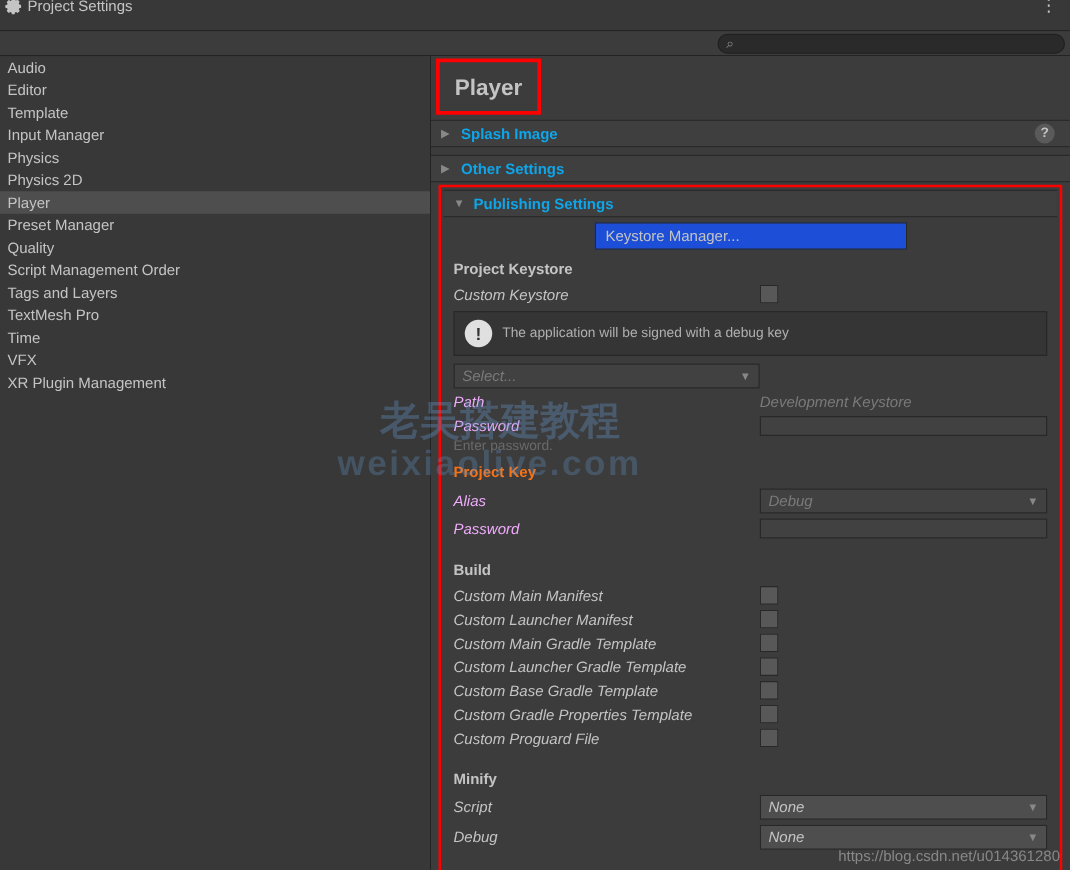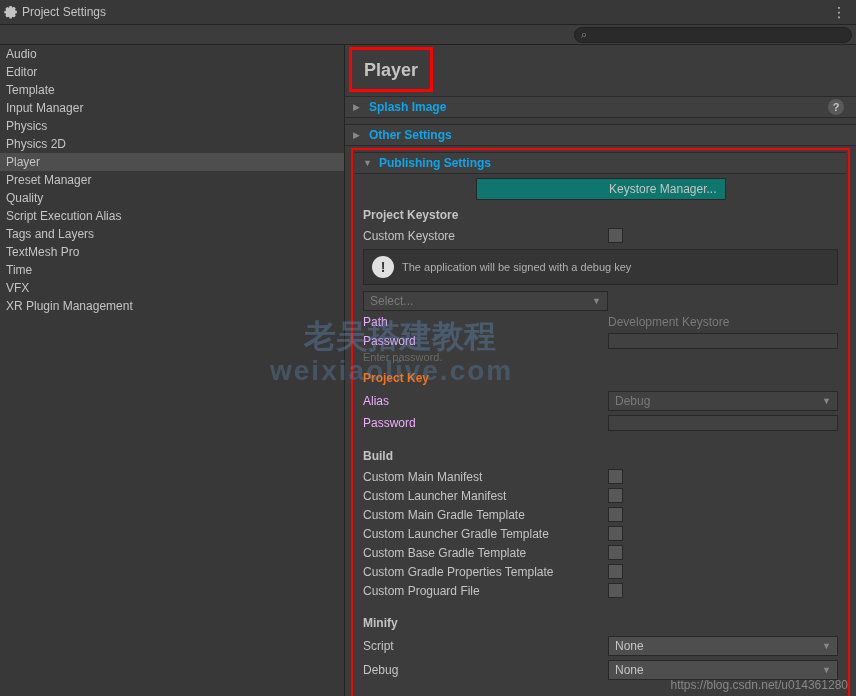--- a/index.html
+++ b/index.html
@@ -1,18 +1,18 @@
 <!DOCTYPE html>
 <html><head>
   <meta charset="utf-8">
   <style>
     * { margin: 0; padding: 0; box-sizing: border-box; font-family: Arial, sans-serif; }
     body { width: 856px; height: 696px; background: #383838; color: #c4c4c4; font-size: 12px; overflow: hidden; position: relative; }
     
-    .title-bar { height: 20px; background: #383838; border-bottom: 1px solid #232323; display: flex; align-items: center; padding: 12px 4px; }
+    .title-bar { height: 20px; background: #383838; border-bottom: 1px solid #232323; display: flex; align-items: flex-end; padding: 12px 4px; }
     .title-bar .gear { width: 14px; height: 14px; margin-right: 4px; }
     .title-bar .title { color: #c4c4c4; font-size: 12px; }
     .title-bar .menu-icon { margin-left: auto; color: #c4c4c4; font-size: 14px; letter-spacing: -2px; padding-right: 8px; }
     
     .search-bar { height: 20px; background: #3c3c3c; display: flex; align-items: center; padding: 2px 4px; border-bottom: 1px solid #232323; }
     .search-bar .search-field { flex: 1; margin-left: 570px; height: 16px; background: #2a2a2a; border: 1px solid #212121; border-radius: 8px; display: flex; align-items: center; padding: 0 6px; }
     .search-bar .search-icon { color: #888; font-size: 11px; }
     
     .main-content { display: flex; height: calc(100% - 40px); }
     
@@ -25,25 +25,25 @@
     .panel-header { padding: 10px 12px 8px 12px; display: flex; align-items: center; position: relative; border: 3px solid #ff0000; margin: 2px 4px 0 4px; width: fit-content; }
     .panel-header .title { font-size: 18px; font-weight: bold; color: #c4c4c4; }
     .help-icon { position: absolute; right: 12px; top: 54px; width: 16px; height: 16px; background: #5a5a5a; border-radius: 50%; display: flex; align-items: center; justify-content: center; font-size: 11px; color: #c4c4c4; font-weight: bold; }
     
     .section-header { background: #3f3f3f; padding: 3px 8px; border-top: 1px solid #2a2a2a; border-bottom: 1px solid #2a2a2a; display: flex; align-items: center; cursor: pointer; }
     .section-header .arrow { color: #888; font-size: 9px; margin-right: 6px; width: 10px; }
     .section-header .label { color: #0ea5e9; font-weight: bold; }
     
     .red-box { border: 2px solid #ff0000; margin: 2px 6px; padding: 2px; }
     
-    .btn-wide { background: #0f766e; border: 1px solid #282828; color: #c4c4c4; padding: 3px 8px; margin: 4px auto; display: block; width: 250px; text-align: right; cursor: pointer; font-size: 12px; }
+    .btn-wide { background: #1d4ed8; border: 1px solid #282828; color: #c4c4c4; padding: 3px 8px; margin: 4px auto; display: block; width: 250px; text-align: left; cursor: pointer; font-size: 12px; }
     
     .subsection-title { color: #c4c4c4; font-weight: bold; padding: 4px 8px; font-size: 12px; }
     
-    .field-row { display: flex; align-items: center; padding: 2px 8px; min-height: 18px; }
+    .field-row { display: flex; align-items: center; padding: 2px 8px; min-height: 18px; font-style: italic; }
     .field-label { width: 245px; color: #c4c4c4; font-size: 12px; }
     .field-label.disabled { color: #f0abfc; }
     .field-control { flex: 1; }
     
     .checkbox { width: 15px; height: 15px; background: #585858; border: 1px solid #282828; cursor: pointer; }
     
     .dropdown { width: 100%; background: #4e4e4e; border: 1px solid #282828; color: #c4c4c4; padding: 2px 6px; font-size: 12px; display: flex; align-items: center; cursor: pointer; gap: 28px; }
     .dropdown.disabled { background: #414141; color: #7a7a7a; }
     .dropdown .arrow { margin-left: auto; font-size: 9px; color: #888; }
     
@@ -81,21 +81,21 @@
   <div class="sidebar">
     <div class="sidebar-item">Audio</div>
     <div class="sidebar-item">Editor</div>
     <div class="sidebar-item">Template</div>
     <div class="sidebar-item">Input Manager</div>
     <div class="sidebar-item">Physics</div>
     <div class="sidebar-item">Physics 2D</div>
     <div class="sidebar-item selected">Player</div>
     <div class="sidebar-item">Preset Manager</div>
     <div class="sidebar-item">Quality</div>
-    <div class="sidebar-item">Script Execution Alias</div>
+    <div class="sidebar-item">Script Management Order</div>
     <div class="sidebar-item">Tags and Layers</div>
     <div class="sidebar-item">TextMesh Pro</div>
     <div class="sidebar-item">Time</div>
     <div class="sidebar-item">VFX</div>
     <div class="sidebar-item">XR Plugin Management</div>
   </div>
 
   <div class="right-panel">
     <div class="panel-header">
       <span class="title">Player</span>

